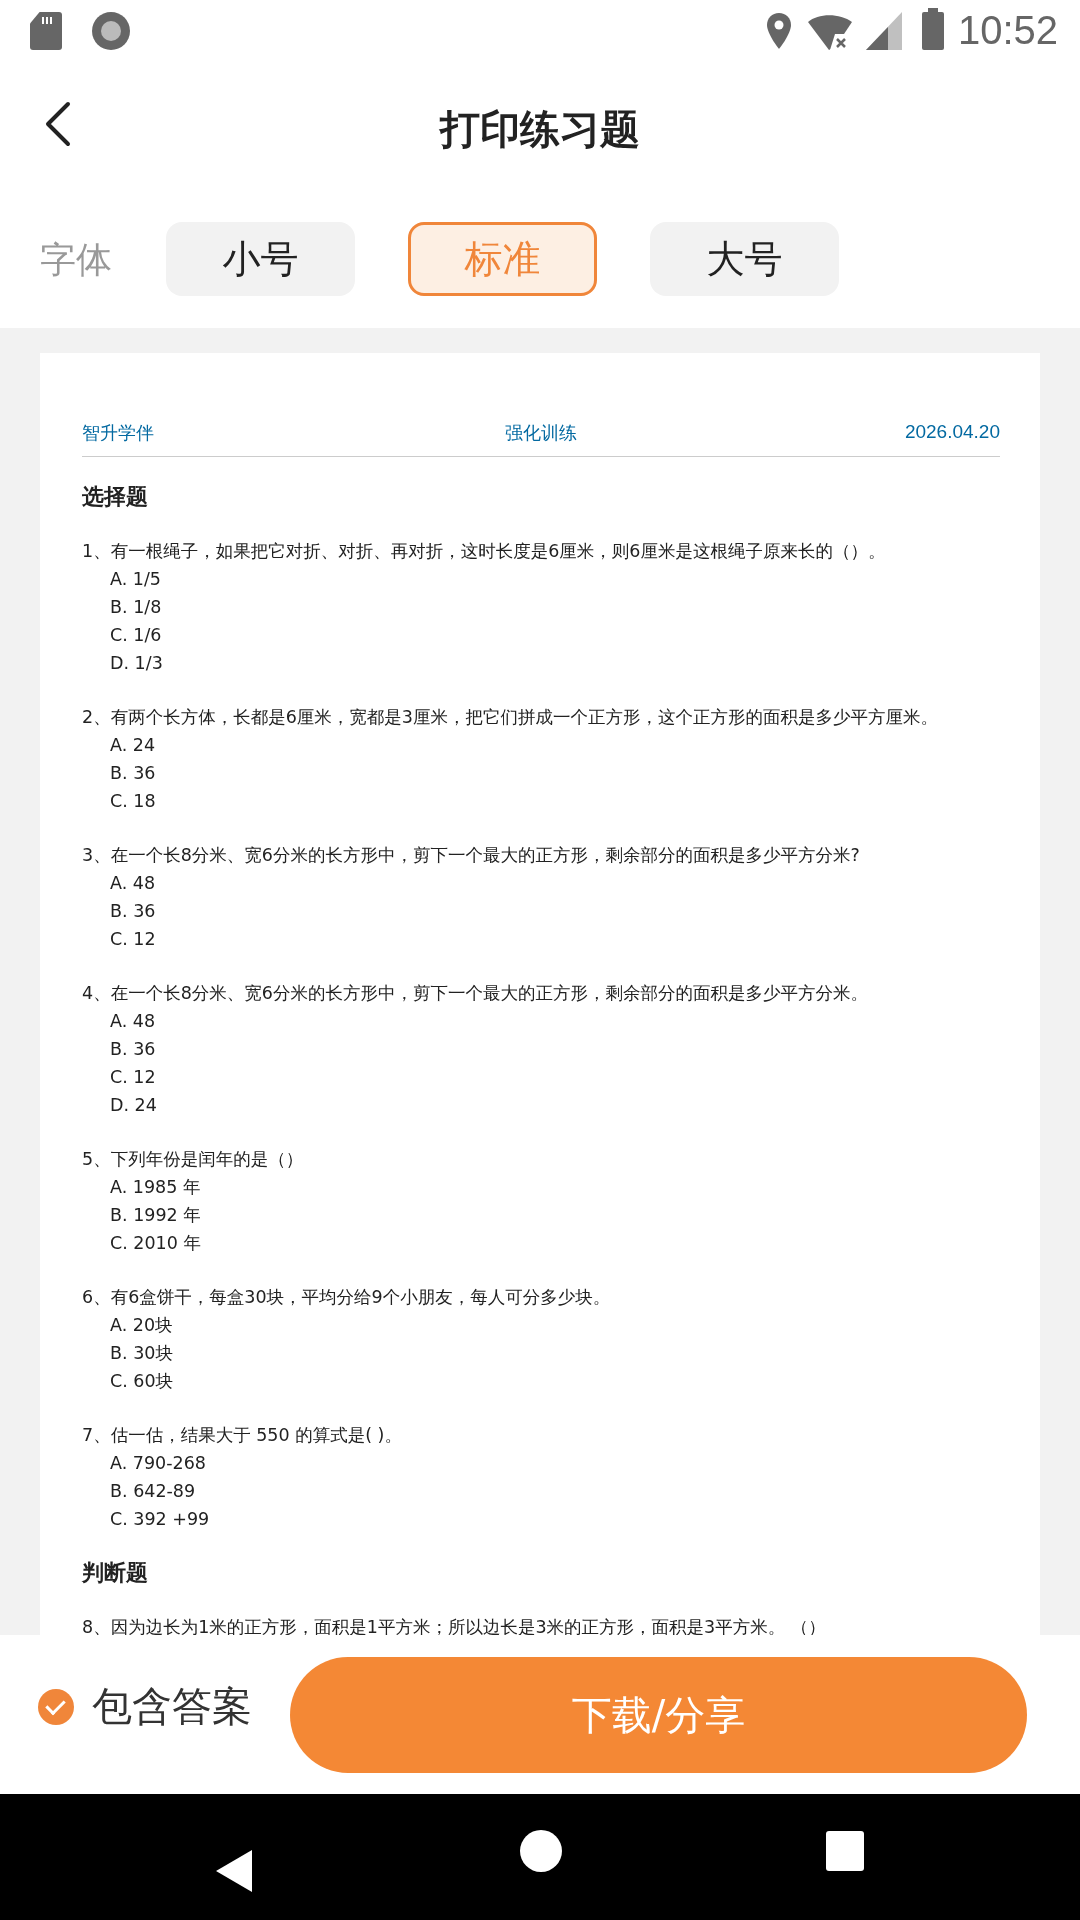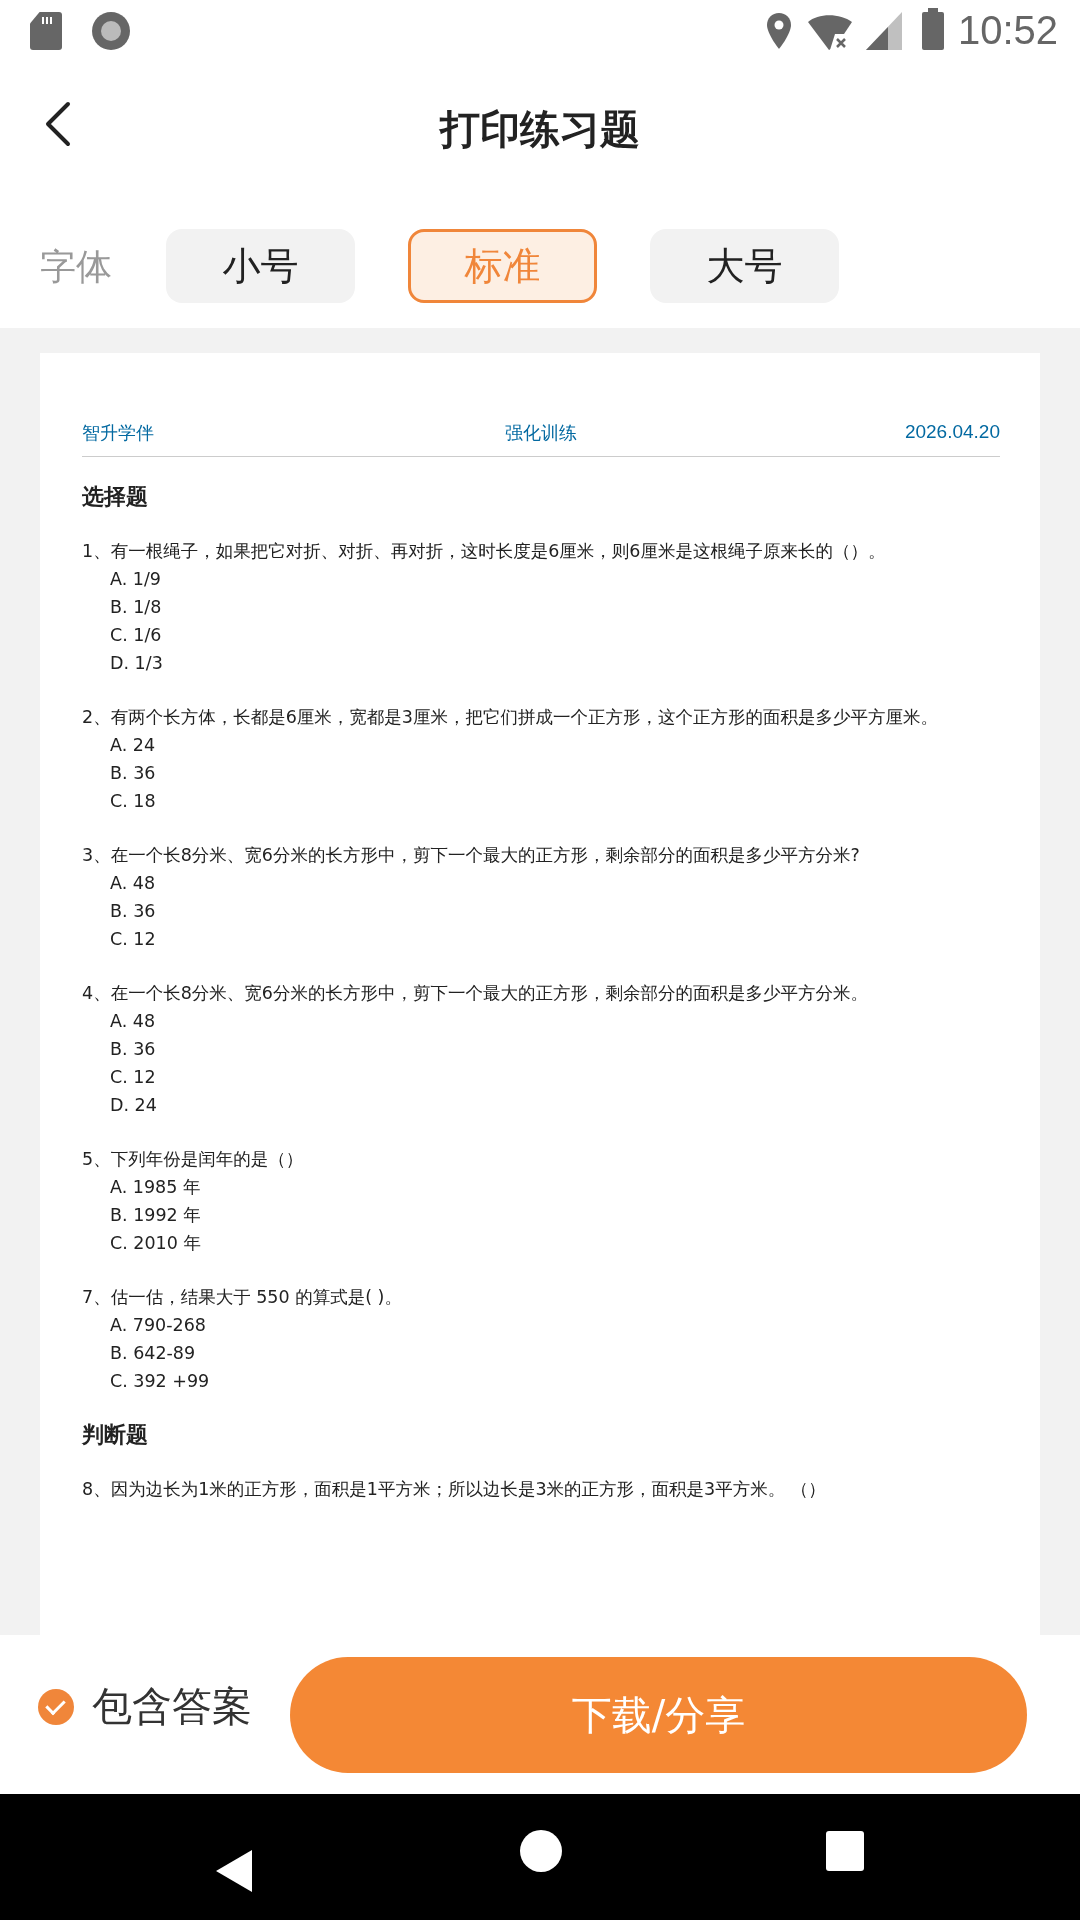--- a/index.html
+++ b/index.html
@@ -20,21 +20,21 @@
   .battery-icon { width: 22px; height: 38px; background: #666; border-radius: 2px; position: relative; margin-left: 6px; }
   .battery-icon::before { content: ""; position: absolute; left: 6px; top: -4px; width: 10px; height: 5px; background: #666; }
   .sb-time { font-family: "Liberation Sans", sans-serif; font-size: 40px; color: #666; margin-left: 0; letter-spacing: 0px; }
 
   
   .header { position: absolute; left: 0; top: 64px; width: 1080px; height: 130px; }
   .back-btn { position: absolute; left: 38px; top: 30px; width: 50px; height: 60px; cursor: pointer; }
   .page-title { position: absolute; left: 0; right: 0; top: 38px; text-align: center; font-size: 40px; font-weight: bold; color: #222; }
 
   
-  .font-row { position: absolute; left: 0; top: 201px; width: 1080px; height: 134px; }
+  .font-row { position: absolute; left: 0; top: 194px; width: 1080px; height: 134px; }
   .font-label { position: absolute; left: 40px; top: 42px; font-size: 36px; color: #999; }
   .seg { position: absolute; top: 28px; width: 189px; height: 74px; border-radius: 16px; background: #f2f2f2; color: #222; font-size: 38px; display: flex; align-items: center; justify-content: center; cursor: pointer; }
   .seg.active { background: #fdefe3; border: 3px solid #f0863a; color: #f0863a; }
 
   
   .preview { position: absolute; left: 0; top: 328px; width: 1080px; height: 1307px; background: #f2f2f2; overflow: hidden; }
   .paper { position: absolute; left: 40px; top: 25px; width: 1000px; height: 1400px; background: #fff; padding: 0 40px; }
   .paper-header { position: absolute; left: 42px; right: 40px; top: 68px; height: 36px; border-bottom: 1.5px solid #ccc; font-size: 18px; color: #0369a1; }
   .ph-left { position: absolute; left: 0; top: 0; }
   .ph-center { position: absolute; left: 0; right: 0; top: 0; text-align: center; }
@@ -108,21 +108,21 @@
       <span class="ph-left">智升学伴</span>
       <span class="ph-center">强化训练</span>
       <span class="ph-right">2026.04.20</span>
     </div>
 
     <div class="paper-body">
       <div class="section-title">选择题</div>
 
       <div class="q">
         <div class="q-stem">1、有一根绳子，如果把它对折、对折、再对折，这时长度是6厘米，则6厘米是这根绳子原来长的（）。</div>
-        <div class="q-opt">A. 1/9</div>
+        <div class="q-opt">A. 1/5</div>
         <div class="q-opt">B. 1/8</div>
         <div class="q-opt">C. 1/6</div>
         <div class="q-opt">D. 1/3</div>
       </div>
 
       <div class="q">
         <div class="q-stem">2、有两个长方体，长都是6厘米，宽都是3厘米，把它们拼成一个正方形，这个正方形的面积是多少平方厘米。</div>
         <div class="q-opt">A. 24</div>
         <div class="q-opt">B. 36</div>
         <div class="q-opt">C. 18</div>
@@ -143,20 +143,26 @@
         <div class="q-opt">D. 24</div>
       </div>
 
       <div class="q">
         <div class="q-stem">5、下列年份是闰年的是（）</div>
         <div class="q-opt">A. 1985 年</div>
         <div class="q-opt">B. 1992 年</div>
         <div class="q-opt">C. 2010 年</div>
       </div>
 
+      <div class="q">
+        <div class="q-stem">6、有6盒饼干，每盒30块，平均分给9个小朋友，每人可分多少块。</div>
+        <div class="q-opt">A. 20块</div>
+        <div class="q-opt">B. 30块</div>
+        <div class="q-opt">C. 60块</div>
+      </div>
 
       <div class="q">
         <div class="q-stem">7、估一估，结果大于 550 的算式是( )。</div>
         <div class="q-opt">A. 790-268</div>
         <div class="q-opt">B. 642-89</div>
         <div class="q-opt">C. 392 +99</div>
       </div>
 
       <div class="section-title section-gap">判断题</div>
 

